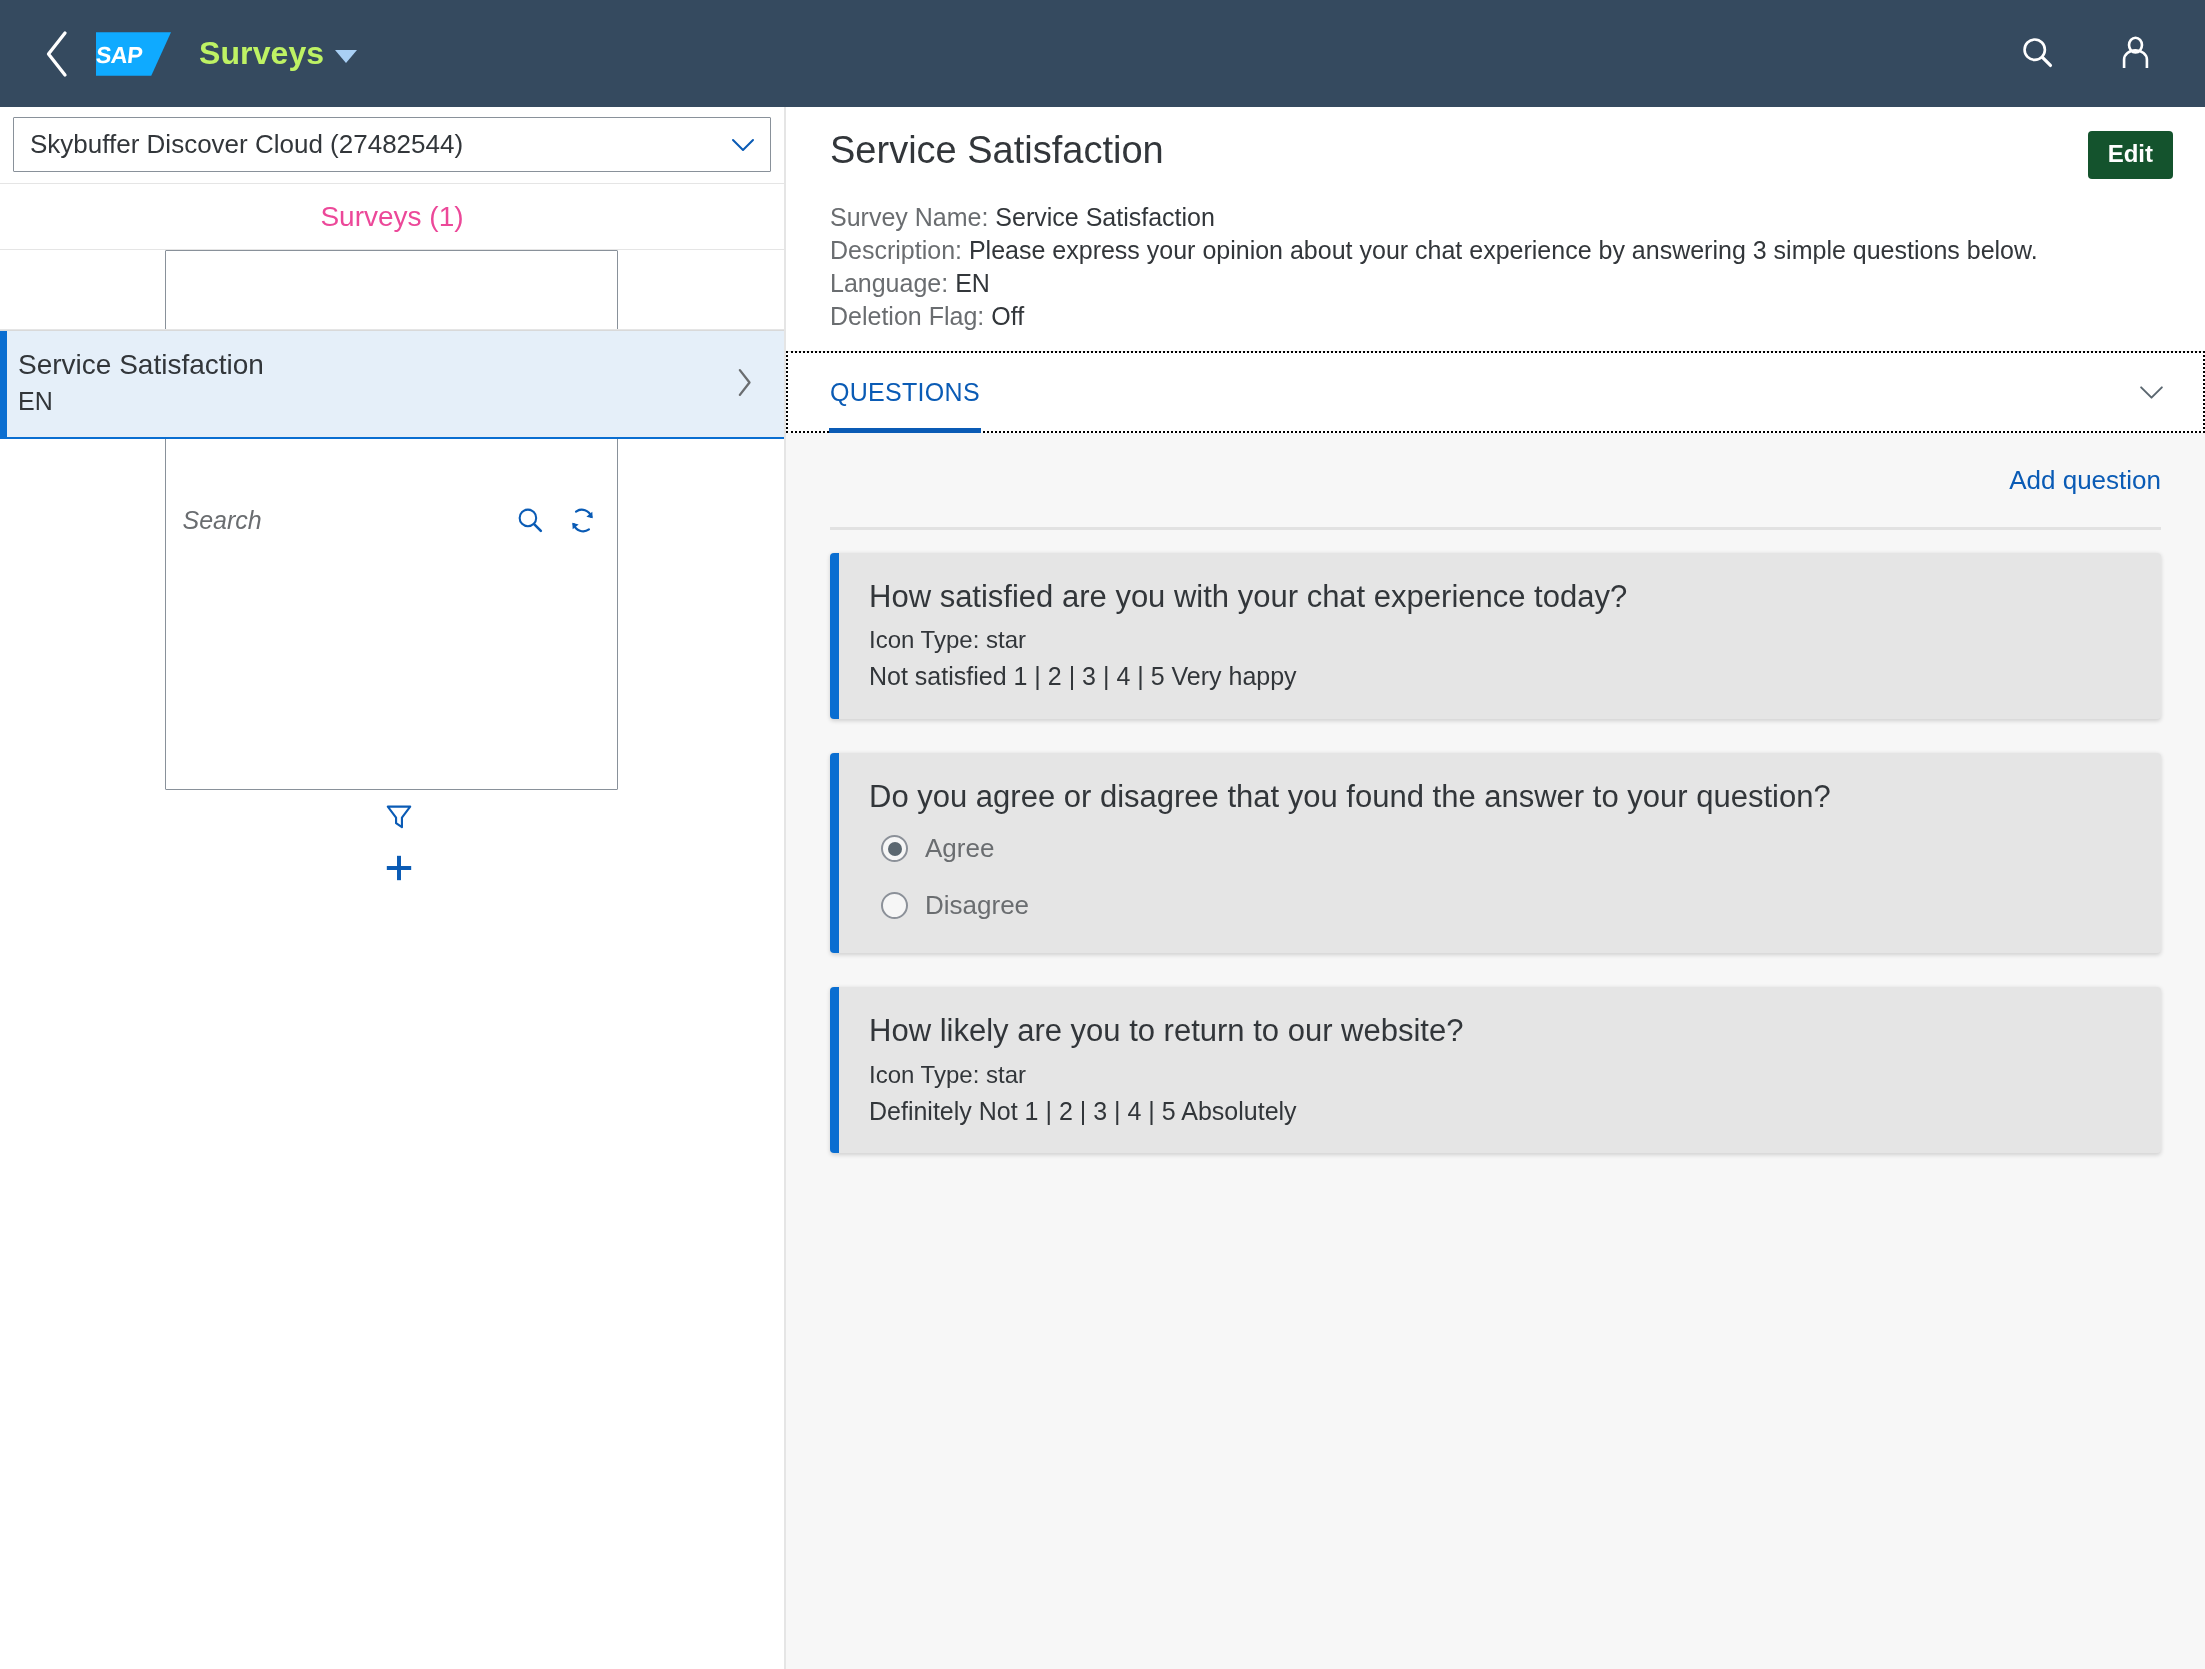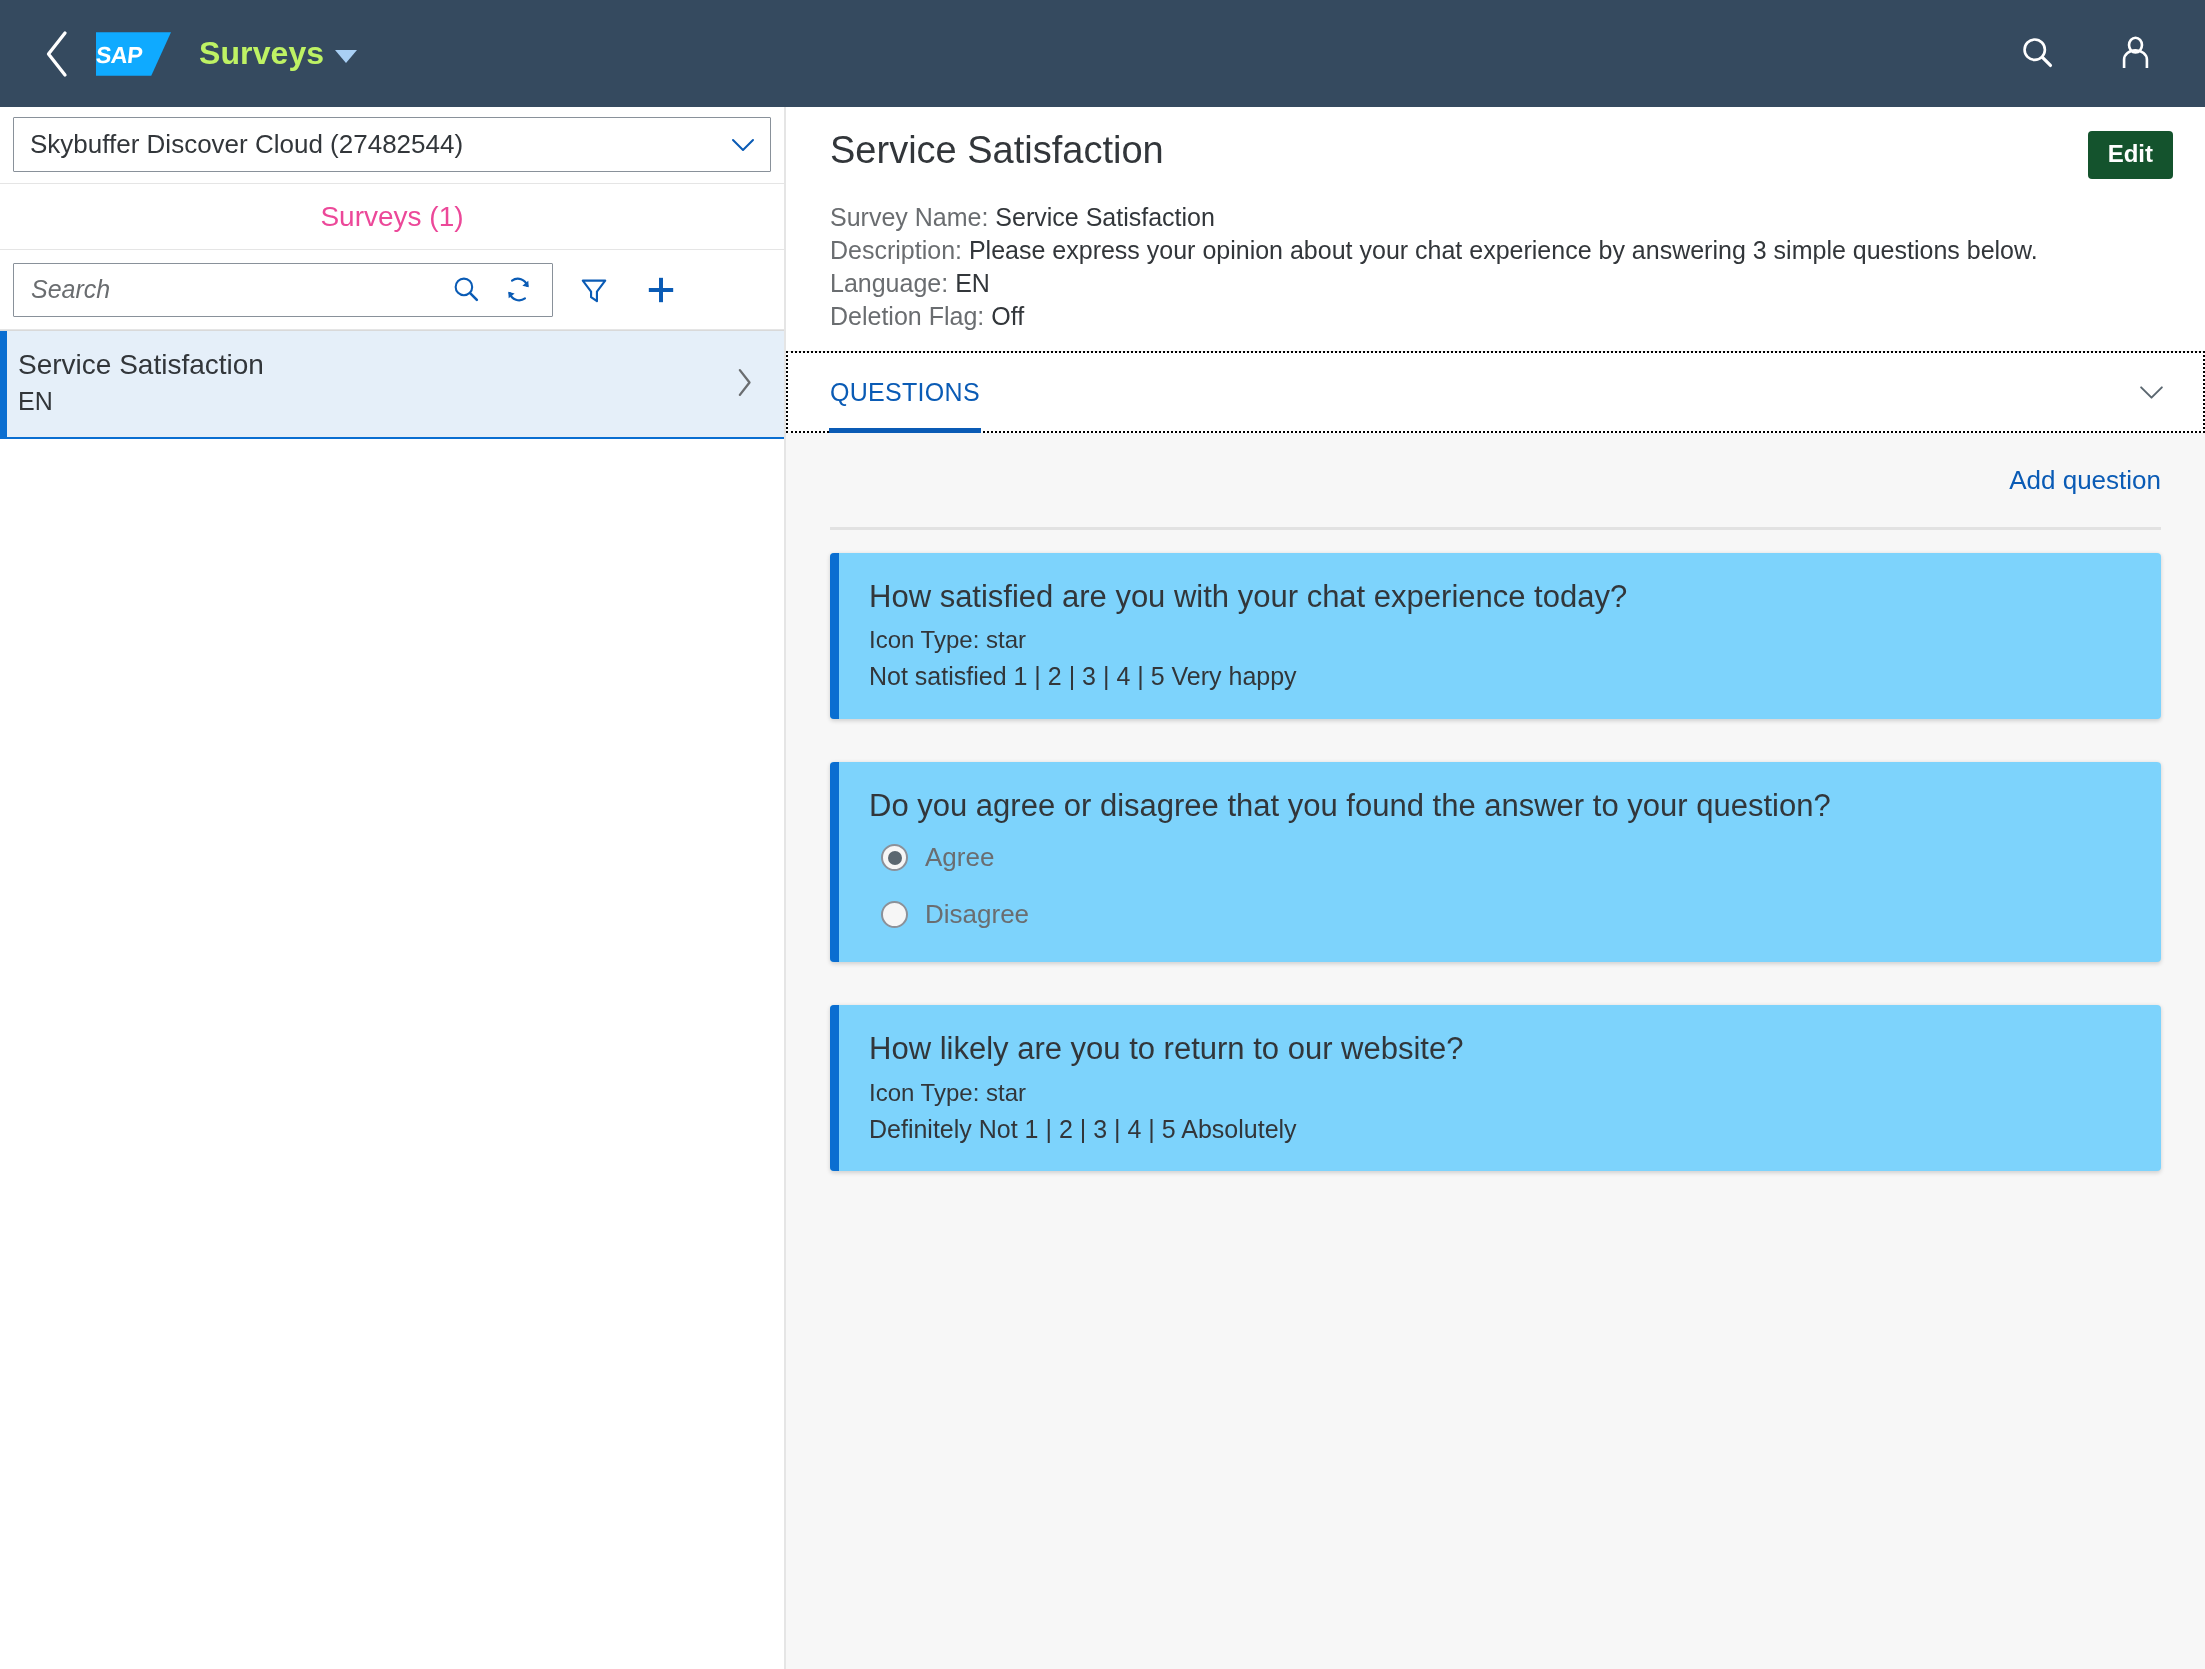--- a/index.html
+++ b/index.html
@@ -72,21 +72,21 @@
 
   .sidebar-title-bar {
     border-top: 1.5px solid #e5e5e5;
     border-bottom: 1.5px solid #e5e5e5;
     height: 67px; display: flex; align-items: center; justify-content: center;
   }
   .sidebar-title { font-size: 28px; color: #ec4899; text-align: center; }
 
   .toolbar {
     height: 79px; display: flex; align-items: center;
-    padding: 0 15px 0 13px; gap: 0;
+    padding: 0 15px 0 13px; gap: 0; flex-direction: column;
   }
   .search-wrap {
     flex: 0 0 540px; height: 54px;
     border: 1.5px solid #89919a; border-radius: 1px; background: #fff;
     display: flex; align-items: center; padding: 0 8px 0 17px;
   }
   .search-input {
     flex: 1 1 auto; border: none; outline: none;
     font-size: 25px; font-family: "Liberation Sans", sans-serif;
     color: #32363a; background: transparent;
@@ -167,25 +167,25 @@
     padding: 0 44px 0 44px;
   }
   .addq-row {
     height: 97px; display: flex; align-items: center; justify-content: flex-end;
     border-bottom: 3px solid #e2e2e2;
   }
   .addq-link { font-size: 26px; color: #0a5bb5; cursor: pointer; }
 
   .cards { padding-top: 23px; }
   .qcard {
-    background: #7dd3fc; border-radius: 4px;
+    background: #e5e5e5; border-radius: 4px;
     box-shadow: 0 1.5px 4.5px rgba(0,0,0,0.16);
     position: relative; overflow: hidden;
     padding: 24px 30px 25px 39px;
-    margin-bottom: 43px;
+    margin-bottom: 34px;
   }
   .qcard::before {
     content: ""; position: absolute; left: 0; top: 0; bottom: 0;
     width: 9px; background: #0a6ed1;
   }
   .q-title { font-size: 31px; color: #32363a; line-height: 1.3; }
   .q-meta { font-size: 24px; color: #32363a; line-height: 1.38; margin-top: 6px; }
   .q-scale { font-size: 25px; color: #32363a; line-height: 1.38; margin-top: 3px; }
 
   .radios { margin-top: 16px; }

